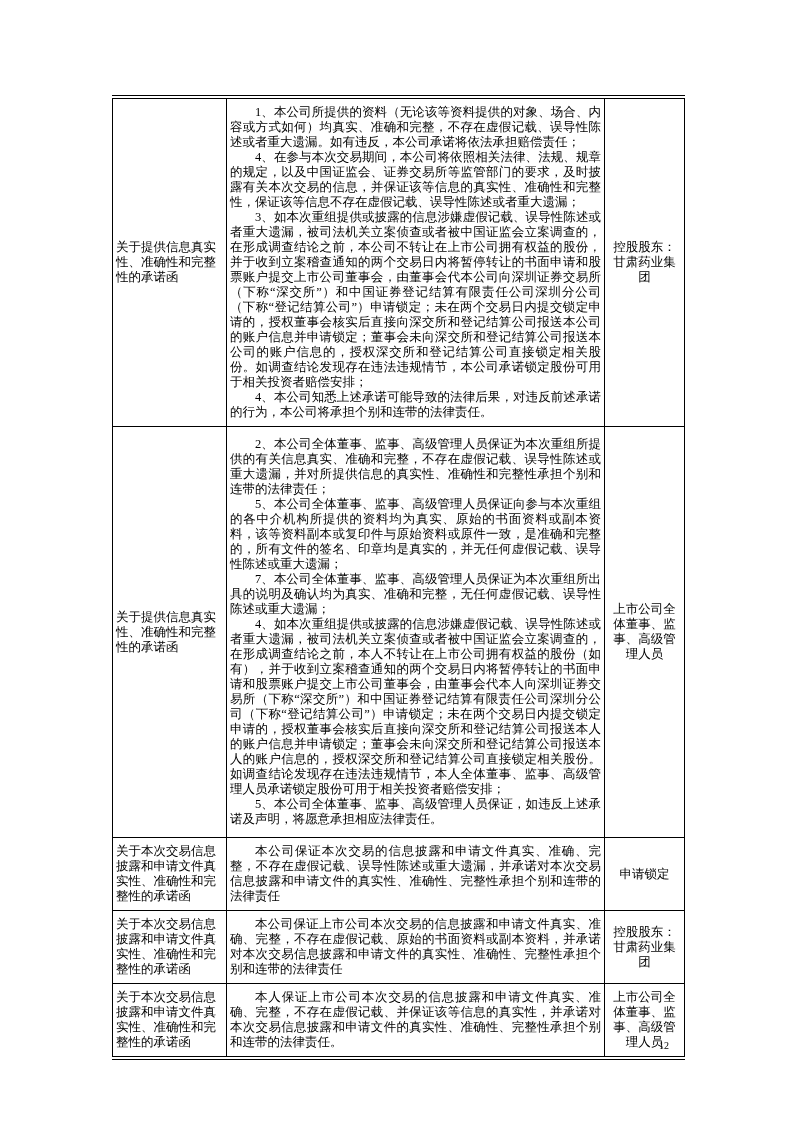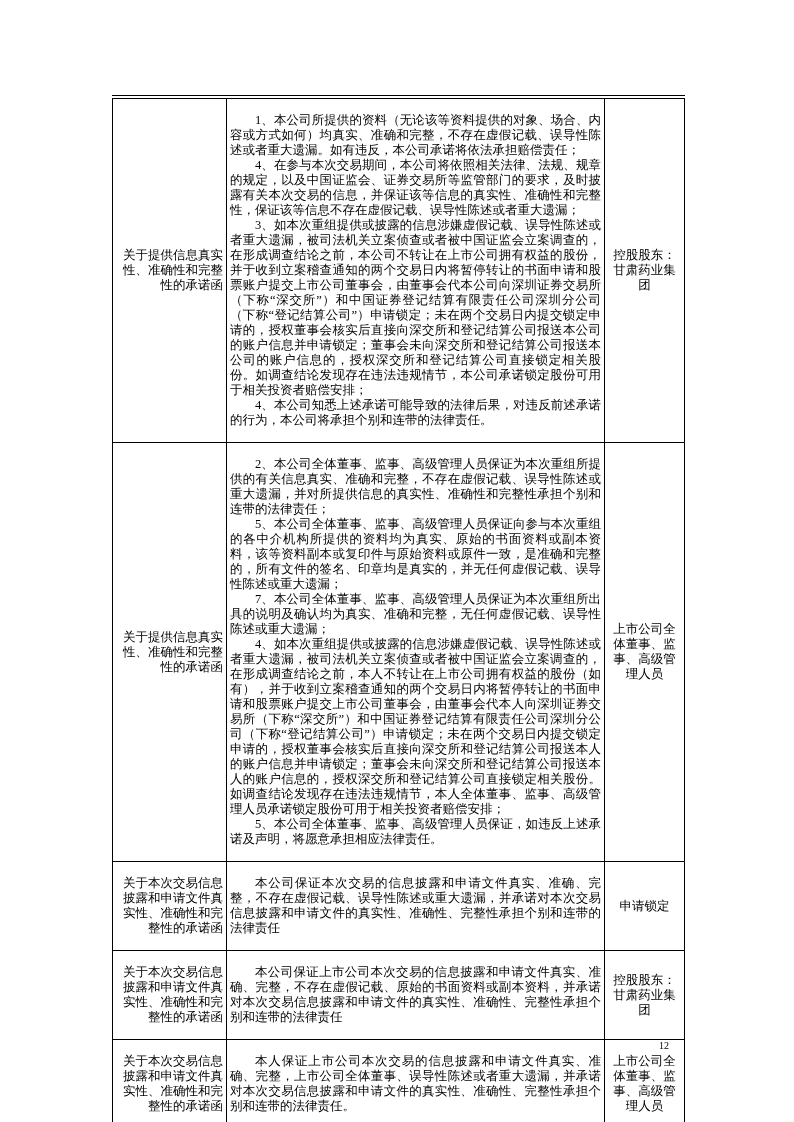--- a/index.html
+++ b/index.html
@@ -20,25 +20,25 @@
     border-collapse: collapse;
     table-layout: fixed;
     font-size: 12.5px;
     line-height: 15px;
     border-top: 4px double #000;
     border-bottom: 4px double #000;
   }
   table.doc-table td {
     border: 1px solid #000;
     vertical-align: middle;
-    padding: 14px 3px;
+    padding: 6px 3px;
     overflow: hidden;
   }
   td.c-label {
-    text-align: right;
+    text-align: left;
     padding: 2px 5px;
   }
   td.c-body p {
     margin: 0;
     text-indent: 25px;
     text-align: justify;
   }
   td.c-party {
     text-align: center;
     padding: 2px 4px;
@@ -97,21 +97,21 @@
         <td class="c-label">关于本次交易信息披露和申请文件真实性、准确性和完整性的承诺函</td>
         <td class="c-body">
           <p>本公司保证上市公司本次交易的信息披露和申请文件真实、准确、完整，不存在虚假记载、原始的书面资料或副本资料，并承诺对本次交易信息披露和申请文件的真实性、准确性、完整性承担个别和连带的法律责任</p>
         </td>
         <td class="c-party">控股股东：甘肃药业集团</td>
       </tr>
 
       <tr style="height:66px">
         <td class="c-label">关于本次交易信息披露和申请文件真实性、准确性和完整性的承诺函</td>
         <td class="c-body">
-          <p>本人保证上市公司本次交易的信息披露和申请文件真实、准确、完整，上市公司全体董事、误导性陈述或者重大遗漏，并承诺对本次交易信息披露和申请文件的真实性、准确性、完整性承担个别和连带的法律责任。</p>
+          <p>本人保证上市公司本次交易的信息披露和申请文件真实、准确、完整，不存在虚假记载、并保证该等信息的真实性，并承诺对本次交易信息披露和申请文件的真实性、准确性、完整性承担个别和连带的法律责任。</p>
         </td>
         <td class="c-party">上市公司全体董事、监事、高级管理人员</td>
       </tr>
     </tbody>
   </table>
 
   <div class="page-number">12</div>
 
 </div>
 

